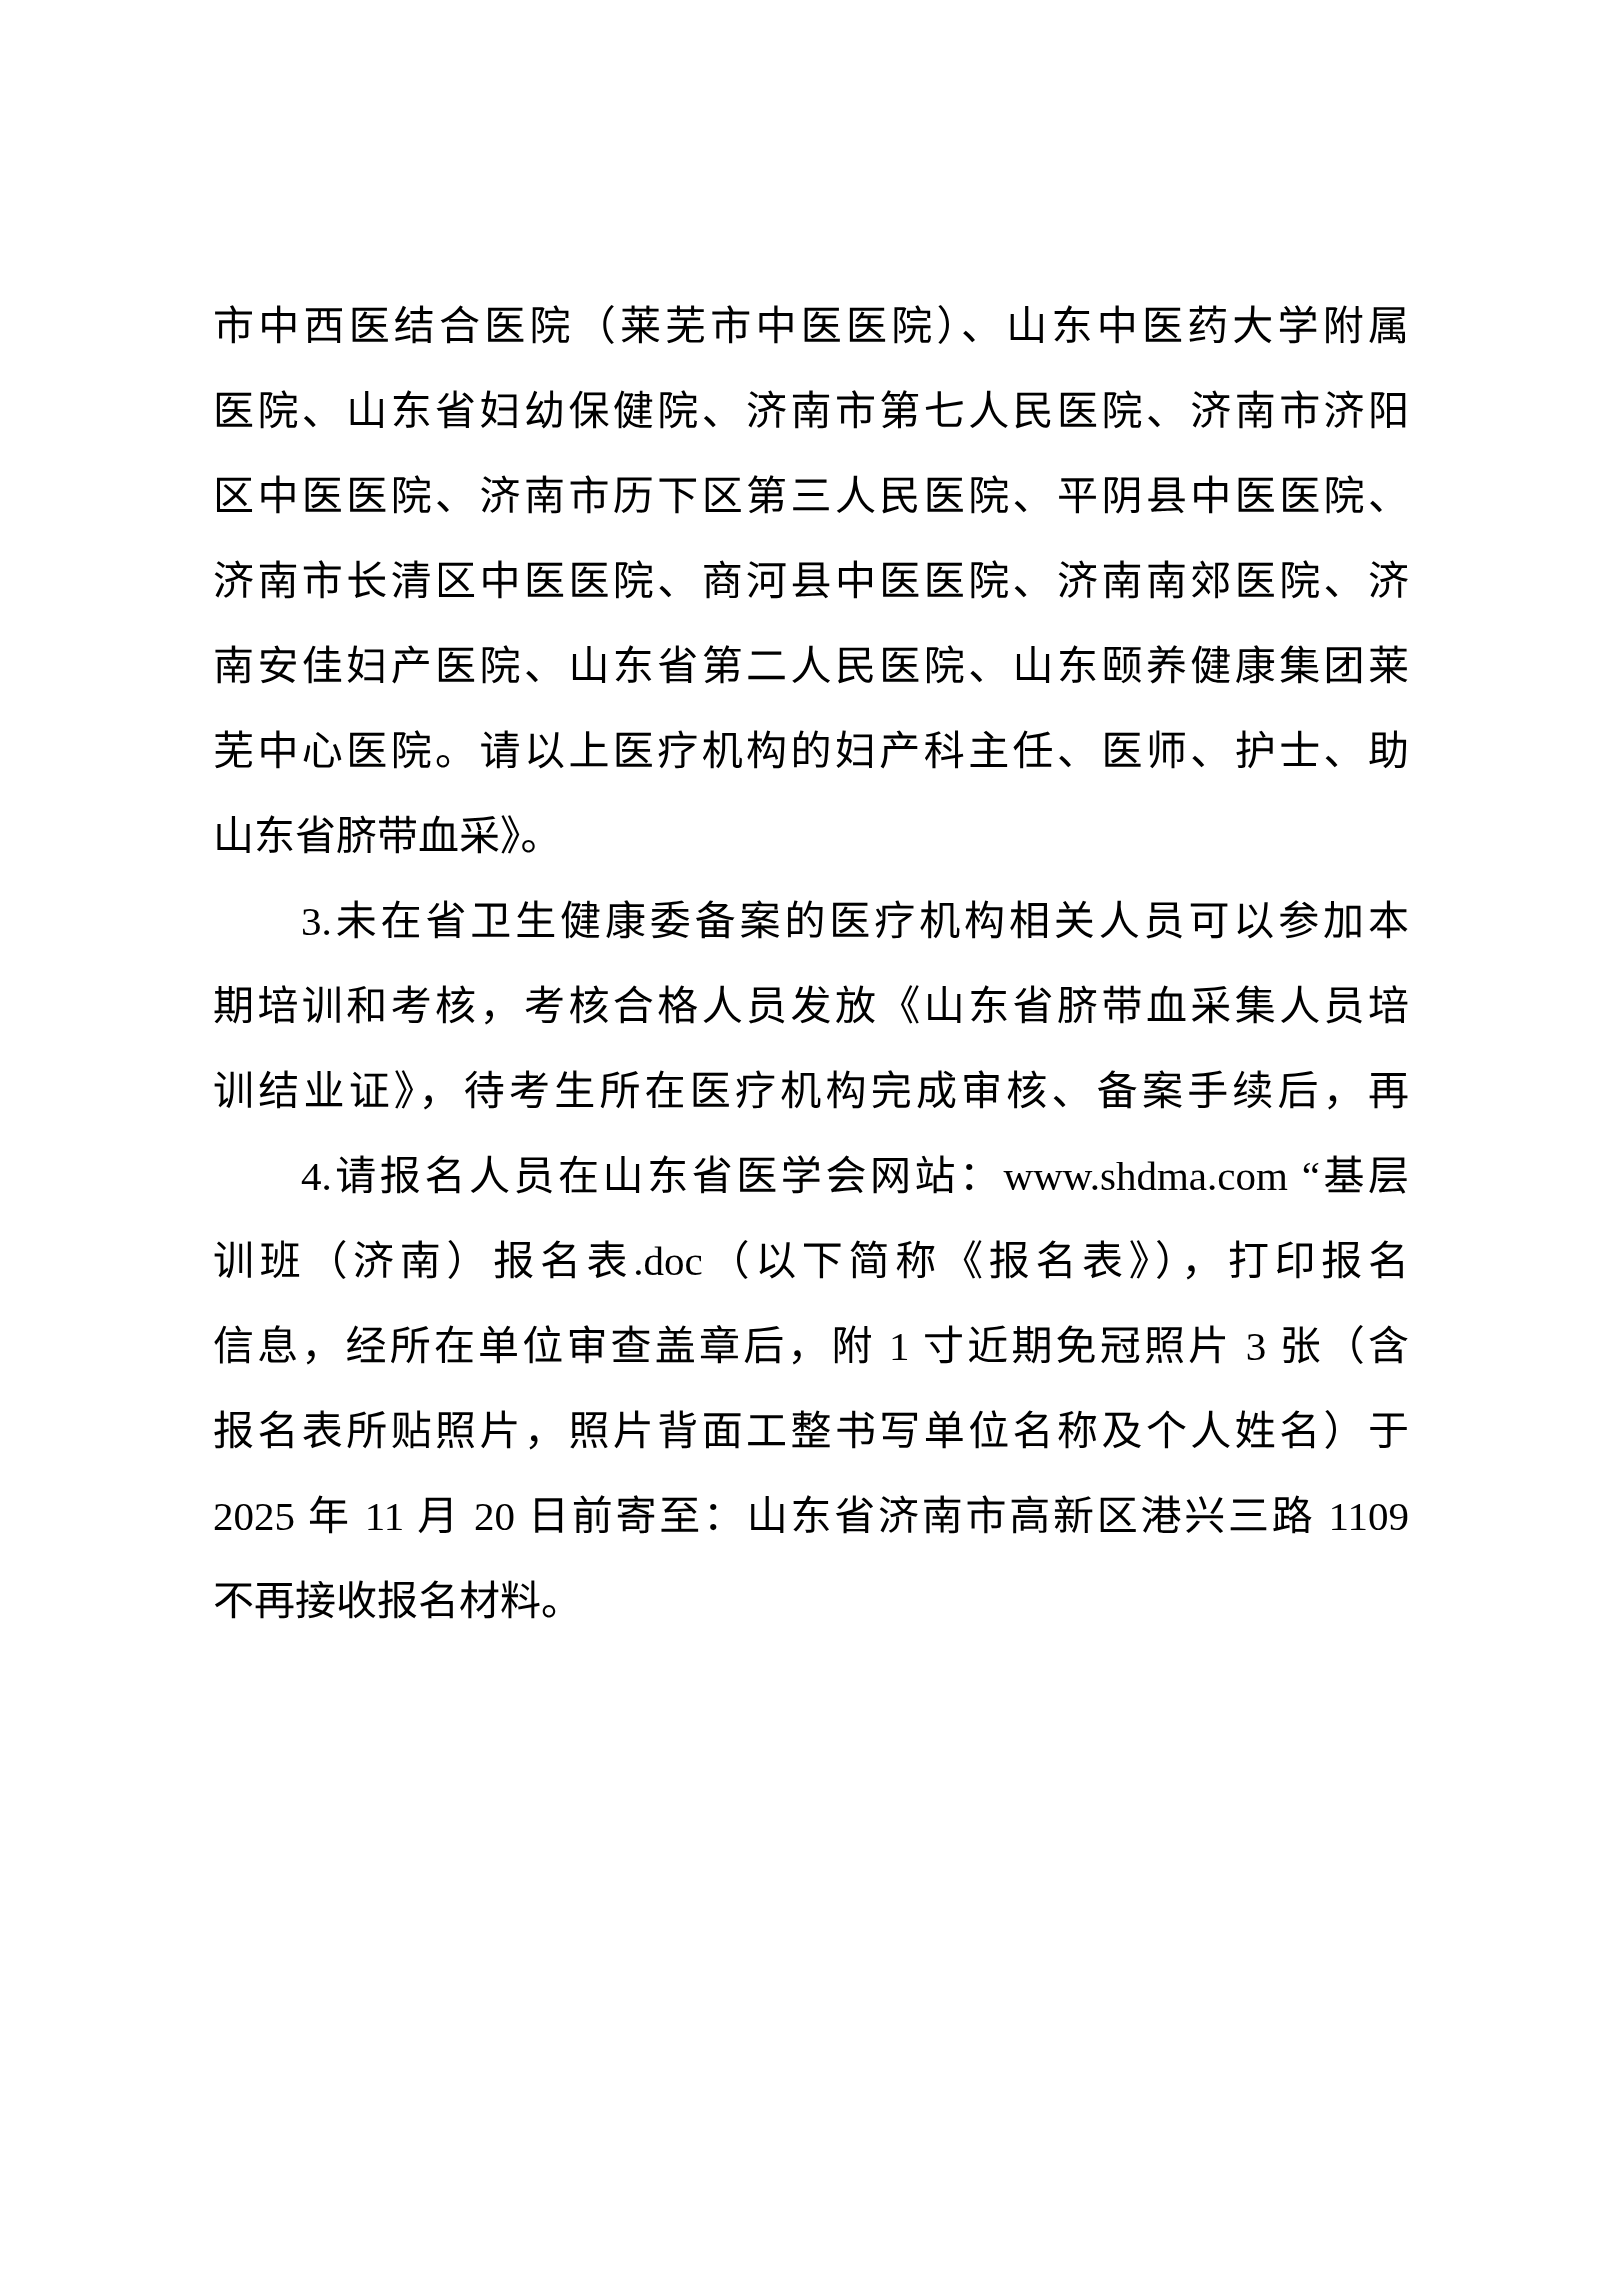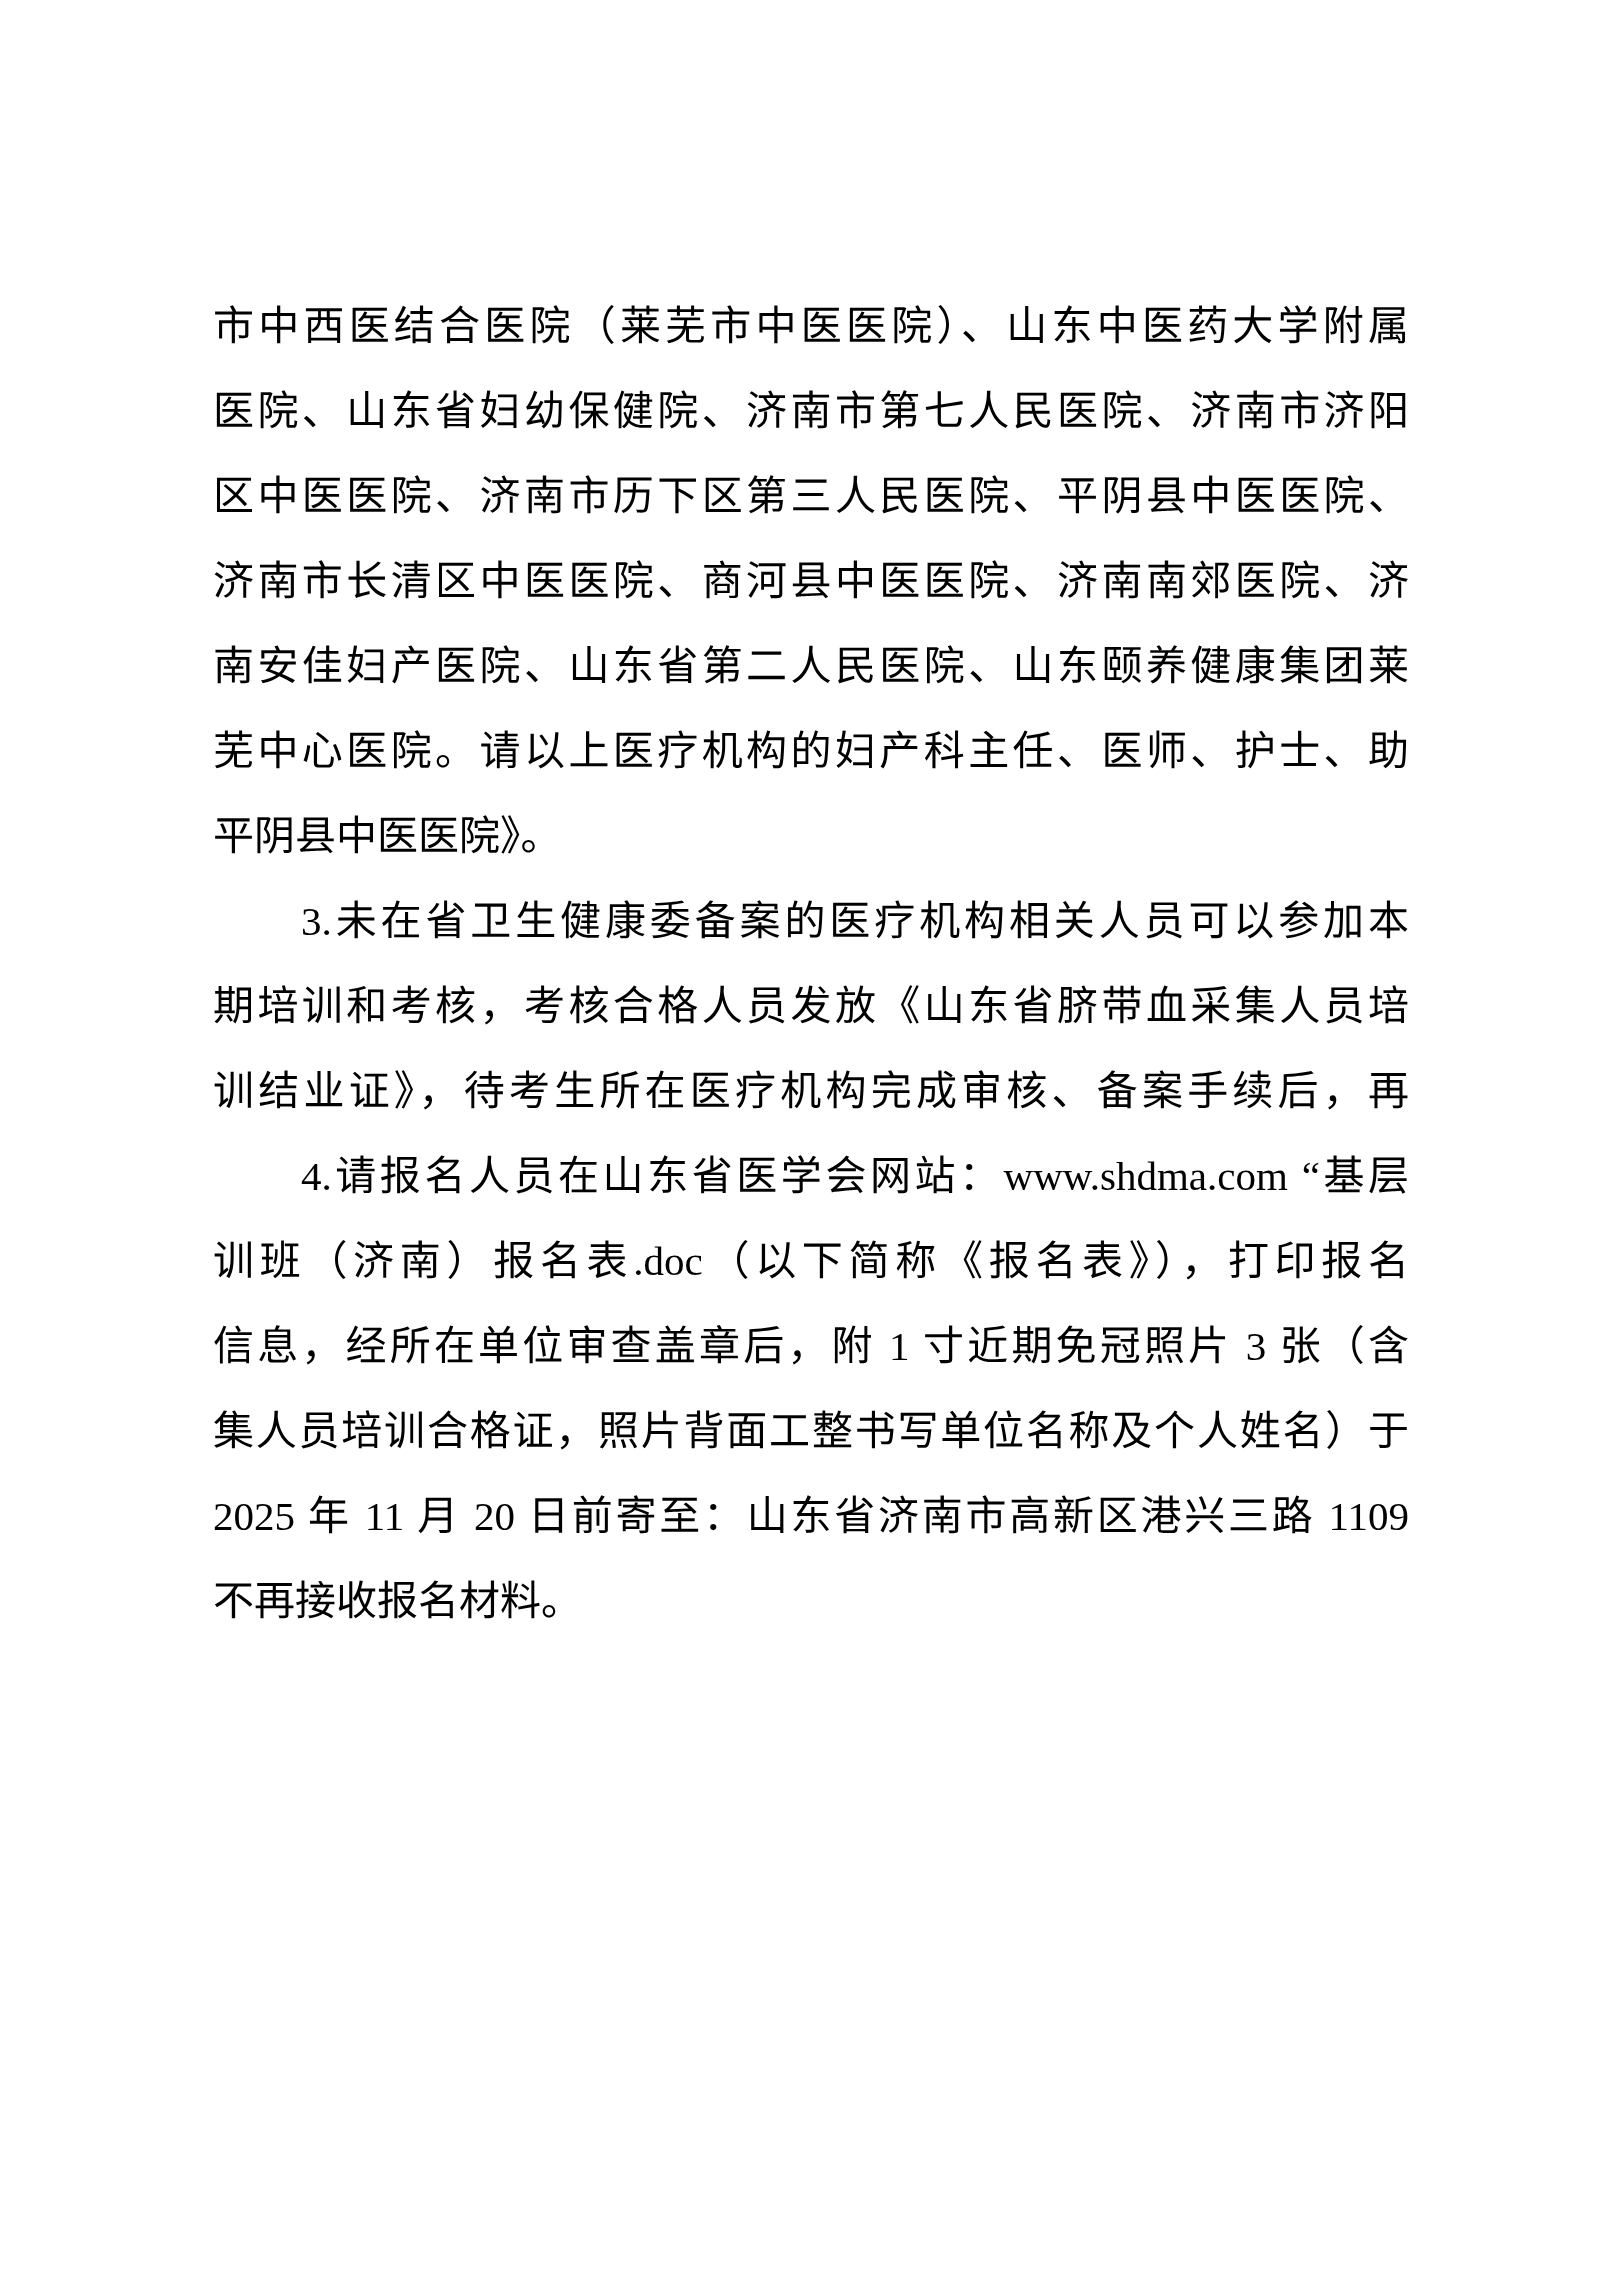--- a/index.html
+++ b/index.html
@@ -41,25 +41,25 @@
 <body>
 
 <div class="page">
   <div class="text-block">
     <div class="line">市中西医结合医院（莱芜市中医医院）、山东中医药大学附属</div>
     <div class="line">医院、山东省妇幼保健院、济南市第七人民医院、济南市济阳</div>
     <div class="line">区中医医院、济南市历下区第三人民医院、平阴县中医医院、</div>
     <div class="line">济南市长清区中医医院、商河县中医医院、济南南郊医院、济</div>
     <div class="line">南安佳妇产医院、山东省第二人民医院、山东颐养健康集团莱</div>
     <div class="line">芜中心医院。请以上医疗机构的妇产科主任、医师、护士、助</div>
-    <div class="line para-end">平阴县中医医院》。</div>
+    <div class="line para-end">山东省脐带血采》。</div>
     <div class="line para-start">3.未在省卫生健康委备案的医疗机构相关人员可以参加本</div>
     <div class="line">期培训和考核，考核合格人员发放《山东省脐带血采集人员培</div>
     <div class="line">训结业证》，待考生所在医疗机构完成审核、备案手续后，再</div>
     <div class="line para-start">4.请报名人员在山东省医学会网站：www.shdma.com “基层</div>
     <div class="line">训班（济南）报名表.doc（以下简称《报名表》），打印报名</div>
     <div class="line">信息，经所在单位审查盖章后，附 1 寸近期免冠照片 3 张（含</div>
-    <div class="line">集人员培训合格证，照片背面工整书写单位名称及个人姓名）于</div>
+    <div class="line">报名表所贴照片，照片背面工整书写单位名称及个人姓名）于</div>
     <div class="line">2025 年 11 月 20 日前寄至：山东省济南市高新区港兴三路 1109</div>
     <div class="line para-end">不再接收报名材料。</div>
   </div>
 </div>
 
 
 </body></html>

